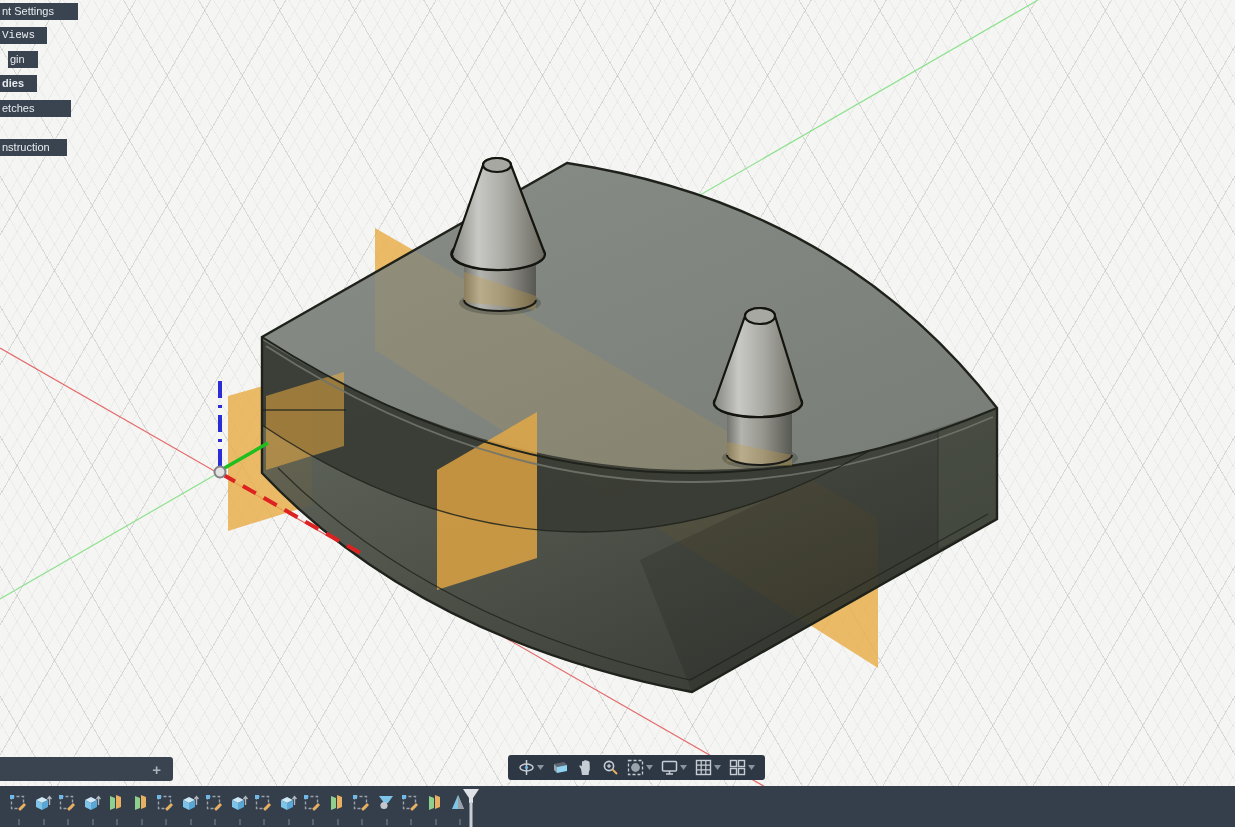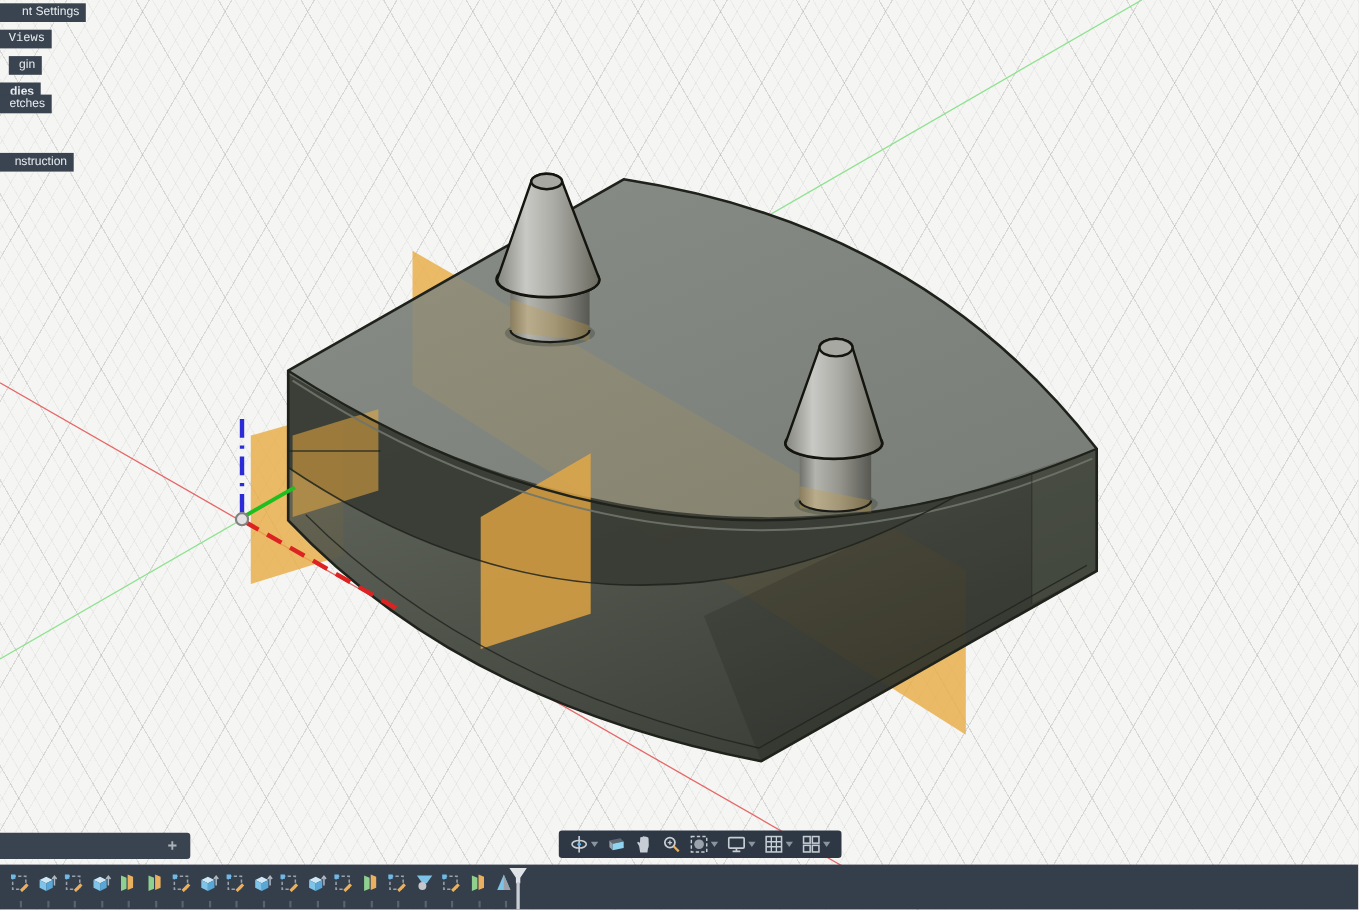--- a/index.html
+++ b/index.html
@@ -12,21 +12,21 @@
       repeating-linear-gradient(60deg,  rgba(120,120,120,.16) 0 1px, transparent 1px 65px),
       repeating-linear-gradient(-60deg, rgba(120,120,120,.16) 0 1px, transparent 1px 65px),
       repeating-linear-gradient(60deg,  rgba(150,150,150,.10) 0 1px, transparent 1px 13px),
       repeating-linear-gradient(-60deg, rgba(150,150,150,.10) 0 1px, transparent 1px 13px);
   }
   #scene{position:absolute;inset:0;}
 
   
   .tree-label{position:absolute;left:0;height:17px;line-height:17px;
     background:#3a4450;color:#e8ecf0;font-size:11px;padding:0 6px 0 2px;
-    white-space:nowrap;overflow:hidden;text-align:right;}
+    white-space:nowrap;overflow:hidden;}
 
   
   #bottomLeftBar{position:absolute;left:0;top:757px;width:173px;height:24px;
     background:#3a4350;border-radius:0 3px 3px 0;display:flex;align-items:center;}
   #bottomLeftBar .plus{margin-left:auto;margin-right:12px;color:#aab2bc;
     font-size:15px;font-weight:bold;cursor:pointer;line-height:1;}
 
   
   #navbar{position:absolute;left:508px;top:755px;height:25px;background:#2e3845;
     border-radius:3px;display:flex;align-items:center;padding:0 7px;gap:2px;}
@@ -137,21 +137,21 @@
         <ellipse cx="760" cy="316" rx="15" ry="8" fill="#A8A8A2" stroke="#15150F" stroke-width="2.2"></ellipse>
       </g>
     </svg>
   </div>
 
   <div id="treeLabels">
       <div class="tree-label" style="top: 3px; width: 78px;">nt Settings</div>
       <div class="tree-label" style="top: 27px; width: 47px; font-family: Liberation Mono, monospace;">Views</div>
       <div class="tree-label" style="top: 51px; width: 30px; margin-left: 8px;">gin</div>
       <div class="tree-label" style="top: 75px; width: 37px; font-weight: bold;">dies</div>
-      <div class="tree-label" style="top: 86px; width: 47px;">etches</div>
+      <div class="tree-label" style="top: 100px; width: 71px;">etches</div>
       <div class="tree-label" style="top: 123px; width: 67px; margin-top: 16px;">nstruction</div>
     </div>
 
   <div id="bottomLeftBar">
     <span class="plus">+</span>
   </div>
 
   <div id="navbar">
       <div class="nav-item" title="Orbit">
         <span>

